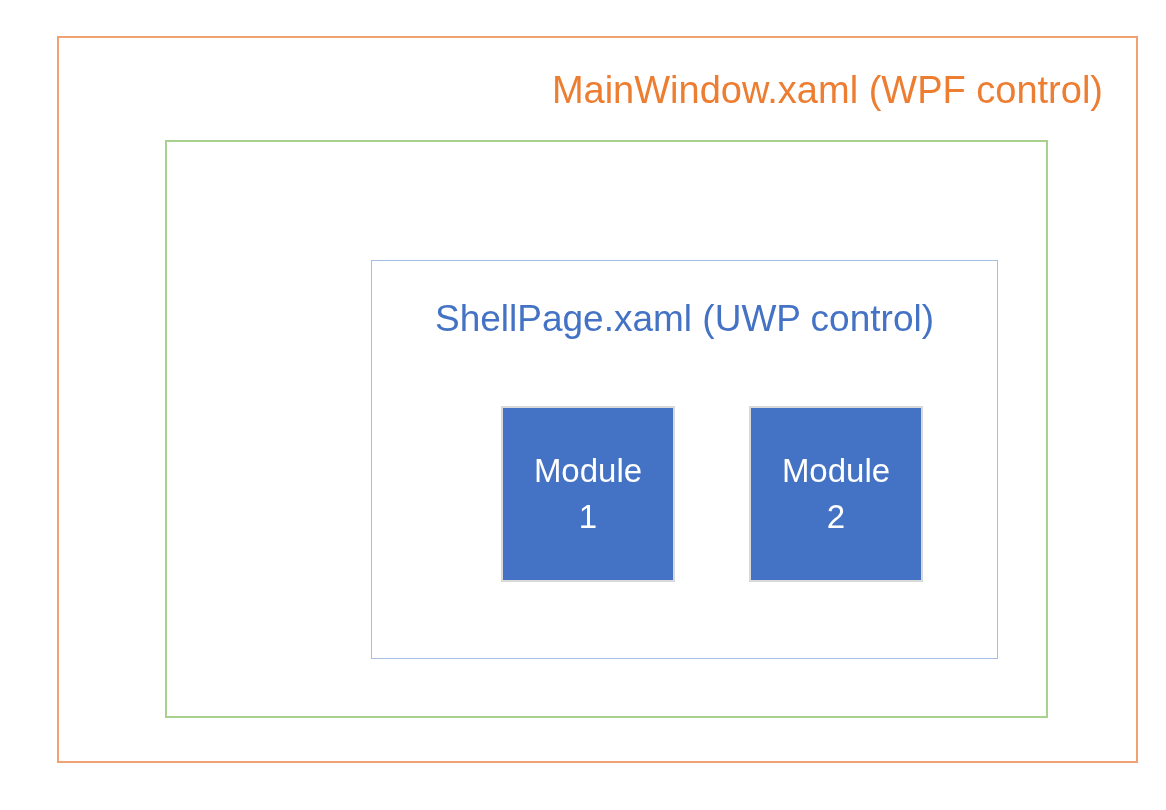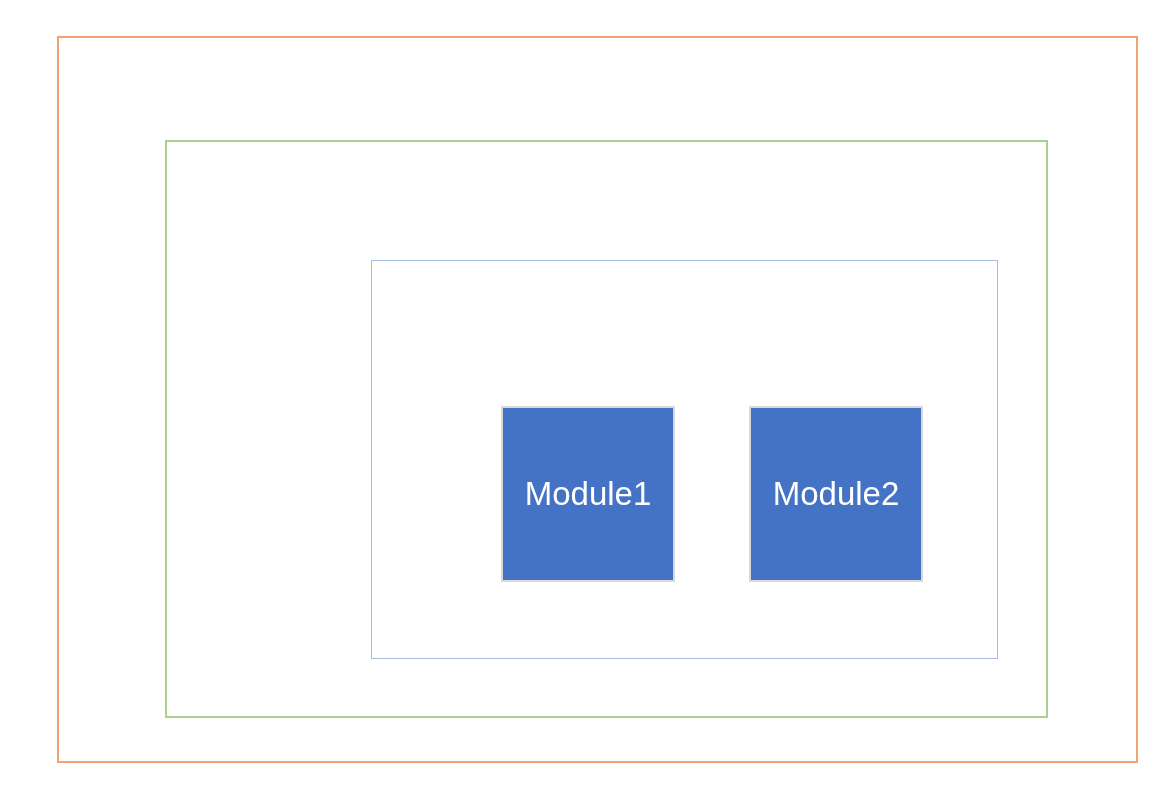--- a/index.html
+++ b/index.html
@@ -32,39 +32,41 @@
   }
   #shellpage-label {
     position: absolute; top: 36px; left: 0; width: 100%;
     text-align: center;
     font-size: 37px; line-height: 1.2; white-space: nowrap;
   }
 
   .module-box {
     position: absolute; top: 145px; width: 174px; height: 176px;
     border: 2px solid #D9D9D9;
-    display: flex; flex-direction: row;
+    display: flex; flex-direction: column;
     align-items: center; justify-content: center;
     text-align: right;
     font-size: 33px; line-height: 1.38;
   }
   #module-1-box { left: 129px; }
   #module-2-box { left: 377px; }
 </style>
 </head>
 <body>
 
 <div class="box" id="mainwindow-box" style="border-color: rgb(240, 162, 115);">
 
+  <div id="mainwindow-label" style="color: rgb(237, 125, 49);">MainWindow.xaml (WPF control)</div>
 
   <div class="box" id="xamlhost-box" style="border-color: rgb(169, 209, 142);">
 
 
     <div class="box" id="shellpage-box" style="border-color: rgb(166, 190, 226);">
 
+      <div id="shellpage-label" style="color: rgb(68, 114, 196);">ShellPage.xaml (UWP control)</div>
 
       <div class="module-box" id="module-1-box" style="background-color: rgb(68, 114, 196); border-color: rgb(217, 217, 217); color: rgb(255, 255, 255);">
         <span>Module</span>
         <span>1</span>
       </div>
 
       <div class="module-box" id="module-2-box" style="background-color: rgb(68, 114, 196); border-color: rgb(217, 217, 217); color: rgb(255, 255, 255);">
         <span>Module</span>
         <span>2</span>
       </div>

